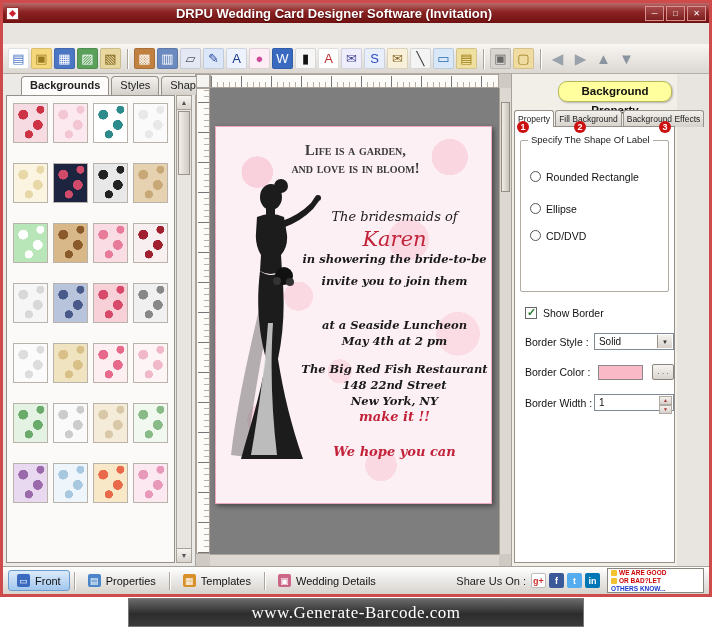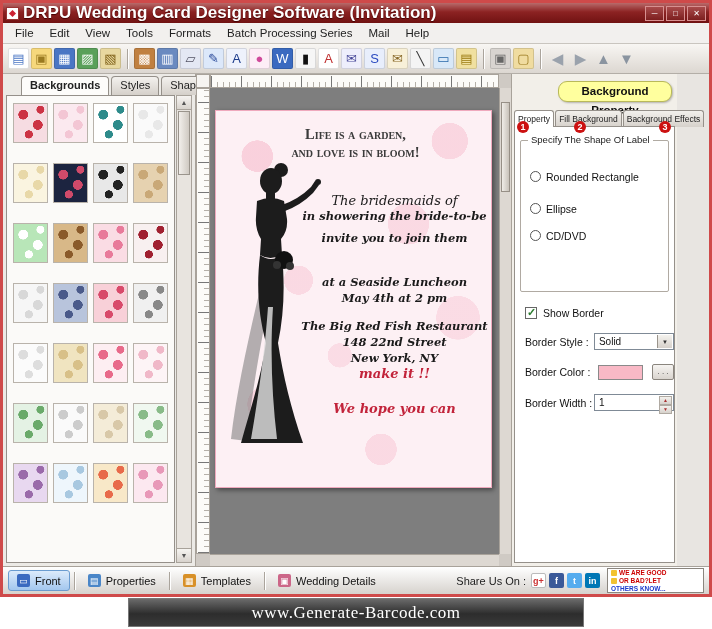--- a/index.html
+++ b/index.html
@@ -15,21 +15,21 @@
   .titlebar {
     position: absolute; top: 0; left: 0; right: 0; height: 20px;
     background: linear-gradient(#b86a6a, #8c2222 45%, #701212);
     display: flex; align-items: center; padding: 0 3px;
   }
   .app-icon {
     width: 13px; height: 13px; background: #fff; border: 1px solid #933;
     position: relative; margin-right: 4px;
   }
   .app-icon::after { content: ""; position: absolute; inset: 3px; background: #c23; transform: rotate(45deg); }
-  .title { flex: 1; color: #fff; font-size: 17px; font-weight: bold; text-shadow: 0 1px 1px #400; }
+  .title { flex: 1; text-align: center; color: #fff; font-size: 13px; font-weight: bold; text-shadow: 0 1px 1px #400; }
   .win-controls { display: flex; gap: 2px; }
   .win-btn {
     width: 19px; height: 15px; background: linear-gradient(#a94b4b,#7c1e1e);
     border: 1px solid #d89090; color: #fff; font-size: 8px; line-height: 13px;
     text-align: center; cursor: default;
   }
   .menubar {
     position: absolute; top: 20px; left: 0; right: 0; height: 21px;
     background: #f2f0ee; border-bottom: 1px solid #c9c5bf;
     display: flex; align-items: center; padding-left: 4px; font-size: 11.5px; color: #222;
@@ -93,21 +93,21 @@
       repeating-linear-gradient(0deg, #b5b0a8 0 1px, transparent 1px 6px);
     background-size: 11px 100%, 5px 100%;
     background-position: right top; background-repeat: repeat-y;
   }
   .canvas { position: absolute; top: 14px; left: 14px; right: 12px; bottom: 12px; background: #7e7e7e; overflow: hidden; }
   .cv-vscroll { position: absolute; top: 14px; right: 0; width: 12px; bottom: 12px; background: #ddd8d2; border-left: 1px solid #a8a29a; }
   .cv-vscroll .cv-thumb { display: block; margin: 14px 1px 0; height: 90px; background: linear-gradient(90deg,#f0ede8,#c8c2ba); border: 1px solid #968f86; }
   .cv-hscroll { position: absolute; left: 14px; right: 12px; bottom: 0; height: 12px; background: #ddd8d2; border-top: 1px solid #a8a29a; }
   
   .card {
-    position: absolute; left: 5px; top: 22px; width: 277px; height: 378px;
+    position: absolute; left: 5px; top: 38px; width: 277px; height: 378px;
     border: 1px solid #efa9bd; box-shadow: 2px 2px 5px rgba(0,0,0,0.45);
     background:
       radial-gradient(circle 26px at 15% 12%, rgba(246,183,201,.55) 60%, transparent 61%),
       radial-gradient(circle 30px at 85% 8%,  rgba(246,183,201,.45) 60%, transparent 61%),
       radial-gradient(circle 34px at 70% 30%, rgba(248,195,210,.5)  60%, transparent 61%),
       radial-gradient(circle 24px at 30% 45%, rgba(246,183,201,.4)  60%, transparent 61%),
       radial-gradient(circle 36px at 88% 55%, rgba(248,195,210,.45) 60%, transparent 61%),
       radial-gradient(circle 30px at 18% 78%, rgba(246,183,201,.45) 60%, transparent 61%),
       radial-gradient(circle 26px at 60% 90%, rgba(248,195,210,.5)  60%, transparent 61%),
       radial-gradient(circle 20px at 45% 65%, rgba(246,183,201,.35) 60%, transparent 61%),
@@ -213,30 +213,20 @@
   <div class="titlebar">
     <span class="app-icon"></span>
     <span class="title">DRPU Wedding Card Designer Software (Invitation)</span>
     <span class="win-controls">
       <span class="win-btn">─</span>
       <span class="win-btn">□</span>
       <span class="win-btn">✕</span>
     </span>
   </div>
 
-  <div class="menubar">
-    <span class="menu-item">File</span>
-    <span class="menu-item">Edit</span>
-    <span class="menu-item">View</span>
-    <span class="menu-item">Tools</span>
-    <span class="menu-item">Formats</span>
-    <span class="menu-item">Batch Processing Series</span>
-    <span class="menu-item">Mail</span>
-    <span class="menu-item">Help</span>
-  </div>
 
   <div class="toolbar">
       <span class="tb-icon" style="color: rgb(74, 118, 196); background: rgb(255, 255, 255);">▤</span>
       <span class="tb-icon" style="color: rgb(154, 122, 32); background: rgb(246, 216, 124);">▣</span>
       <span class="tb-icon" style="color: rgb(255, 255, 255); background: rgb(74, 118, 196);">▦</span>
       <span class="tb-icon" style="color: rgb(255, 255, 255); background: rgb(90, 160, 90);">▨</span>
       <span class="tb-icon" style="color: rgb(122, 90, 16); background: rgb(232, 216, 160);">▧</span>
       <span class="tb-sep"></span>
       <span class="tb-icon" style="color: rgb(255, 255, 255); background: rgb(192, 128, 64);">▩</span>
       <span class="tb-icon" style="color: rgb(255, 255, 255); background: rgb(106, 138, 192);">▥</span>
@@ -329,20 +319,21 @@
             <circle cx="63" cy="103" r="9" fill="#111"></circle>
             <circle cx="56" cy="108" r="4" fill="#333"></circle>
             <circle cx="69" cy="109" r="4" fill="#333"></circle>
           </svg>
           <div class="card-title">
             <div>Life is a garden,</div>
             <div>and love is in bloom!</div>
           </div>
           <div class="card-body">
             <div class="cb-intro">The bridesmaids of</div>
+            <div class="cb-name">Karen</div>
             <div class="cb-line">in showering the bride-to-be</div>
             <div class="cb-line mt6">invite you to join them</div>
             <div class="cb-line mt14">at a Seaside Luncheon</div>
             <div class="cb-line">May 4th at 2 pm</div>
             <div class="cb-line mt12">The Big Red Fish Restaurant</div>
             <div class="cb-line">148 22nd Street</div>
             <div class="cb-line">New York, NY</div>
             <div class="cb-red">make it !!</div>
             <div class="cb-red mt20">We hope you can</div>
           </div>

